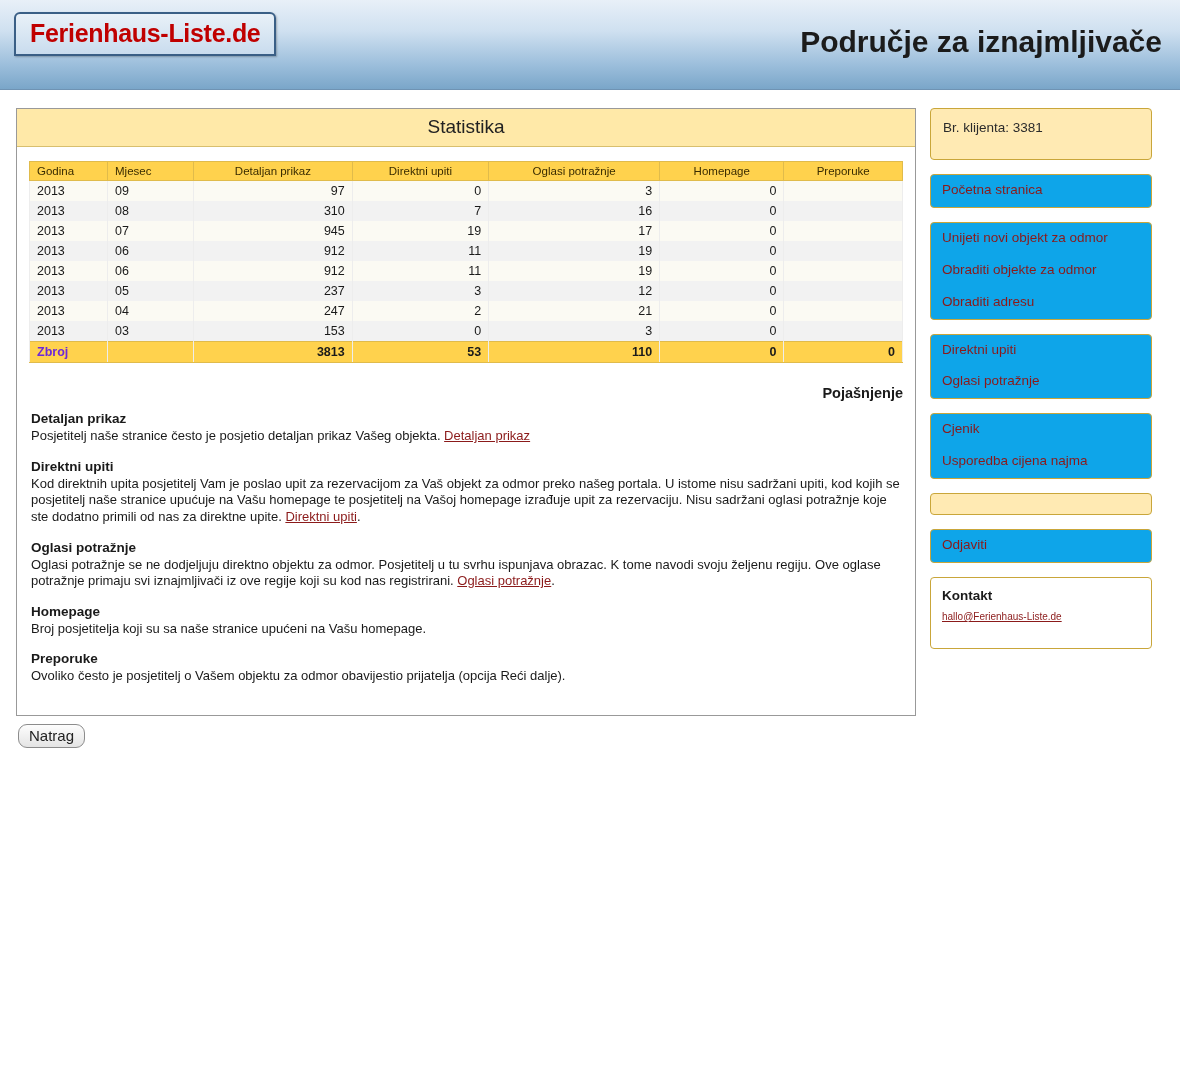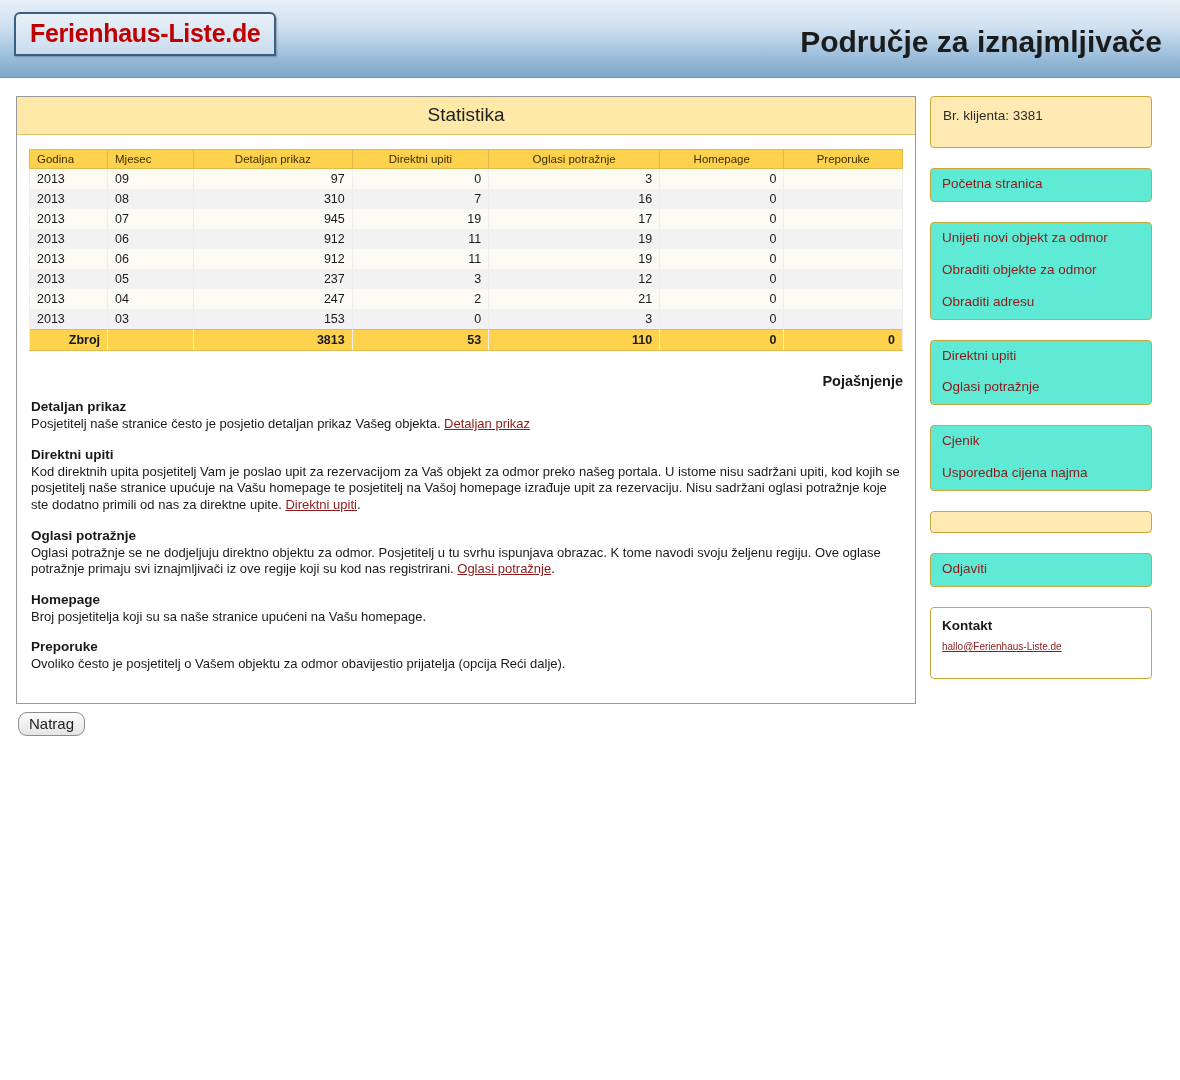--- a/index.html
+++ b/index.html
@@ -10,21 +10,21 @@
     background: #ffffff;
     font-family: "Liberation Sans", sans-serif;
     font-size: 13px;
     color: #1a1a1a;
     overflow: hidden;
   }
 
   
   .header {
     position: relative;
-    height: 78px;
+    height: 90px;
     background: linear-gradient(to bottom, #e8f0f8 0%, #cfe0f0 35%, #9dbfdc 72%, #7aa6c9 100%);
     border-bottom: 1px solid #6f93b3;
   }
   .logo-box {
     position: absolute;
     left: 14px;
     top: 12px;
     padding: 5px 14px 6px 14px;
     background: linear-gradient(to bottom, #e9f1f8, #c9dcee);
     border: 2px solid #3a5f86;
@@ -105,21 +105,21 @@
   }
   table.stats td.t-left { text-align: left; }
   table.stats tr.odd td { background: #fbfaf3; }
   table.stats tr.even td { background: #f2f2f2; }
   table.stats tr.sum td {
     background: #ffd24d;
     font-weight: bold;
     border-top: 1px solid #e0bb4b;
     border-bottom: 1px solid #e0bb4b;
   }
-  table.stats tr.sum td.lbl { color: #0f172a; text-align: right; }
+  table.stats tr.sum td.lbl { color: #6d28d9; }
 
   
   .expl-title {
     font-weight: bold;
     font-size: 14.5px;
     margin: 22px 0 10px 2px;
     text-align: right;
   }
   .sec { margin: 0 0 14px 2px; }
   .sec h4 {
@@ -135,33 +135,33 @@
   a.link {
     color: #8b1a1a;
     text-decoration: underline;
   }
 
   
   .sidebar {
     width: 222px;
     display: flex;
     flex-direction: column;
-    gap: 20px;
+    gap: 14px;
   }
   .client-box {
     background: #ffeab3;
     padding: 11px 12px 13px 12px;
     font-size: 13.5px;
     color: #2b2b2b;
     border: 1px solid #c9a63a;
     border-radius: 4px;
     min-height: 52px;
   }
   .menu-group {
-    background: #5eead4;
+    background: #0ea5e9;
     border: 1px solid #c9a63a;
     border-radius: 4px;
     overflow: hidden;
   }
   .menu-item {
     display: block;
     padding: 7px 11px 8px 11px;
     font-size: 13.5px;
     color: #8b1a1a;
     line-height: 1.25;

